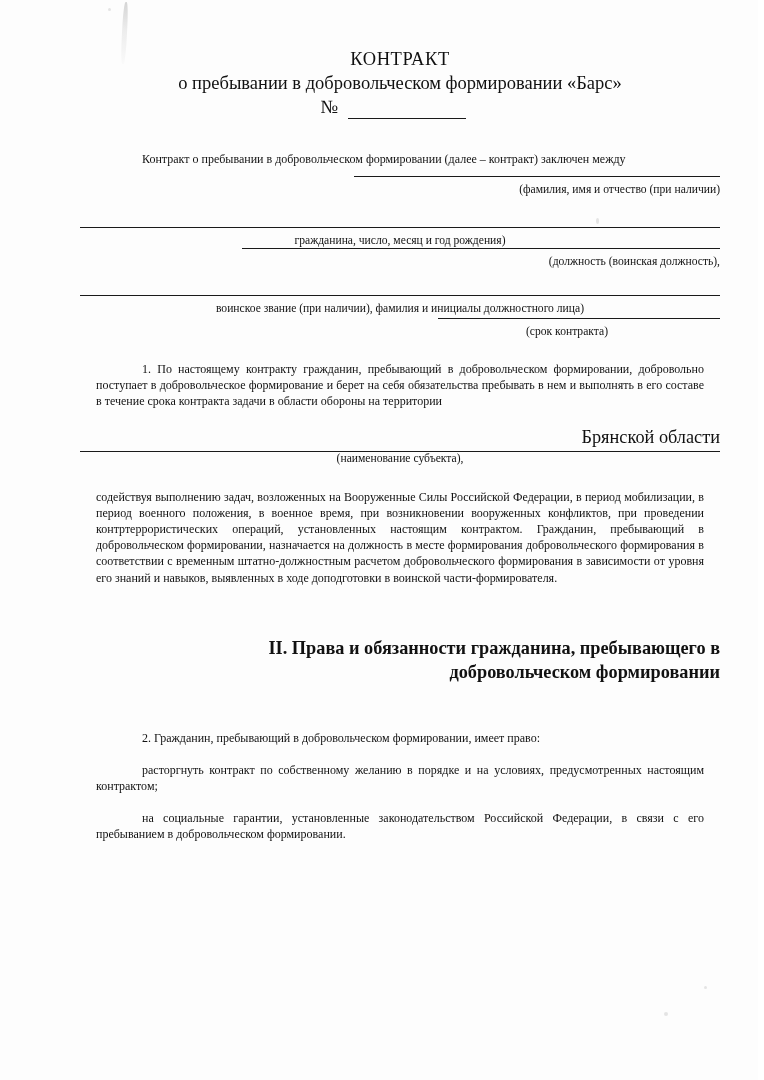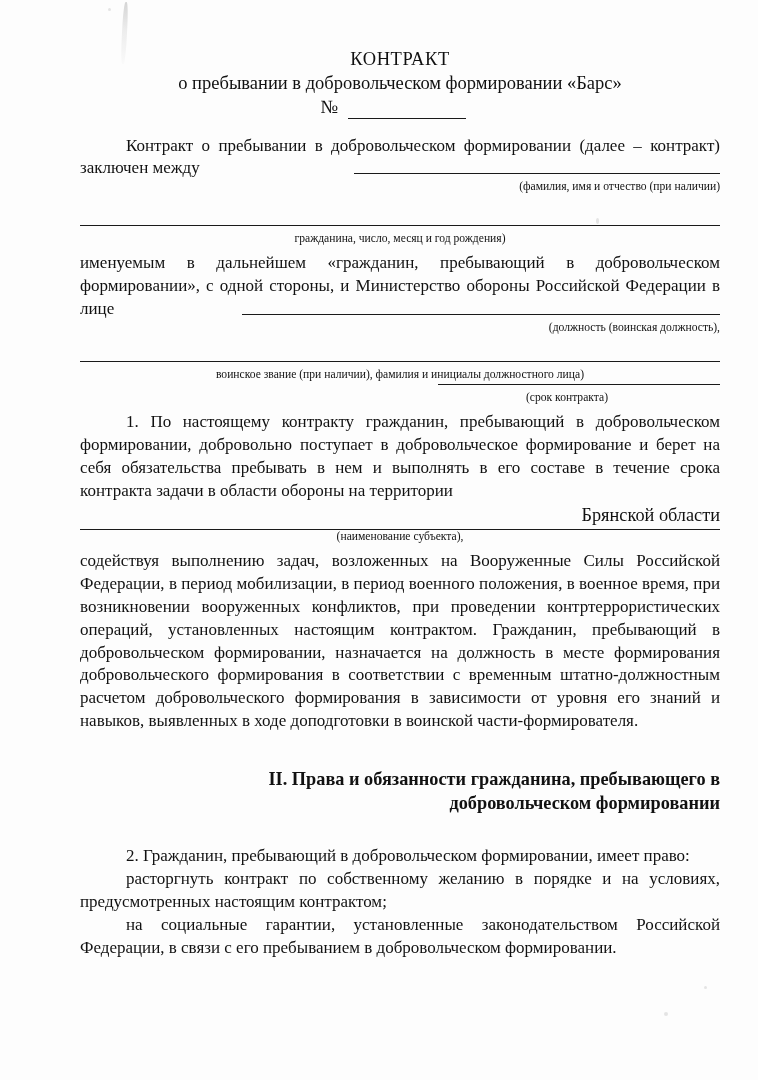--- a/index.html
+++ b/index.html
@@ -80,25 +80,25 @@
     line-height: 1.2;
   }
   .number-rule {
     width: 118px;
     border-bottom: 1.6px solid #1a1a1a;
     height: 14px;
   }
 
   
   p.body {
-    font-size: 17px;
+    font-size: 12px;
     line-height: 1.345;
     text-align: justify;
     text-align-last: left;
-    margin: 0;
+    margin: 16px;
     hyphens: none;
   }
   p.body.indent {
     text-indent: 46px;
   }
   .tight { margin-top: 0; }
 
   
   .inline-fill-wrap {
     display: flex;
@@ -186,21 +186,20 @@
 
     <div class="sp-6"></div>
     <div class="caption right-ish">(фамилия, имя и отчество (при наличии)</div>
 
     <div class="sp-30"></div>
     <div class="rule-full"></div>
     <div class="sp-6"></div>
     <div class="caption">гражданина, число, месяц и год рождения)</div>
 
     <div class="sp-6"></div>
-    <p class="body">именуемым в дальнейшем «гражданин, пребывающий в добровольческом формировании», с одной стороны, и Министерство обороны Российской Федерации в лице</p>
     <div class="inline-fill-wrap" style="margin-top:-22px; padding-left:156px;">
       <span class="inline-fill"></span>
     </div>
 
     <div class="sp-6"></div>
     <div class="caption right-ish">(должность (воинская должность),</div>
 
     <div class="sp-26"></div>
     <div class="rule-full"></div>
     <div class="sp-6"></div>

